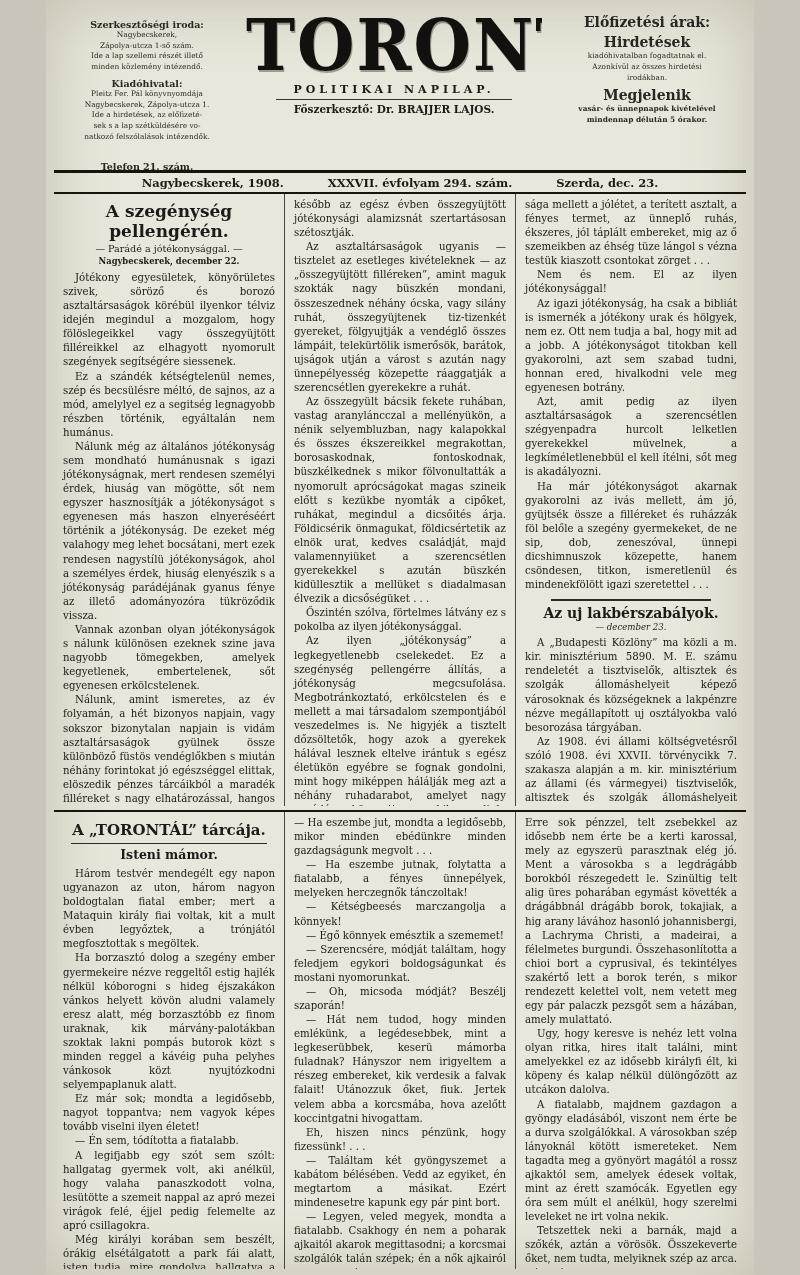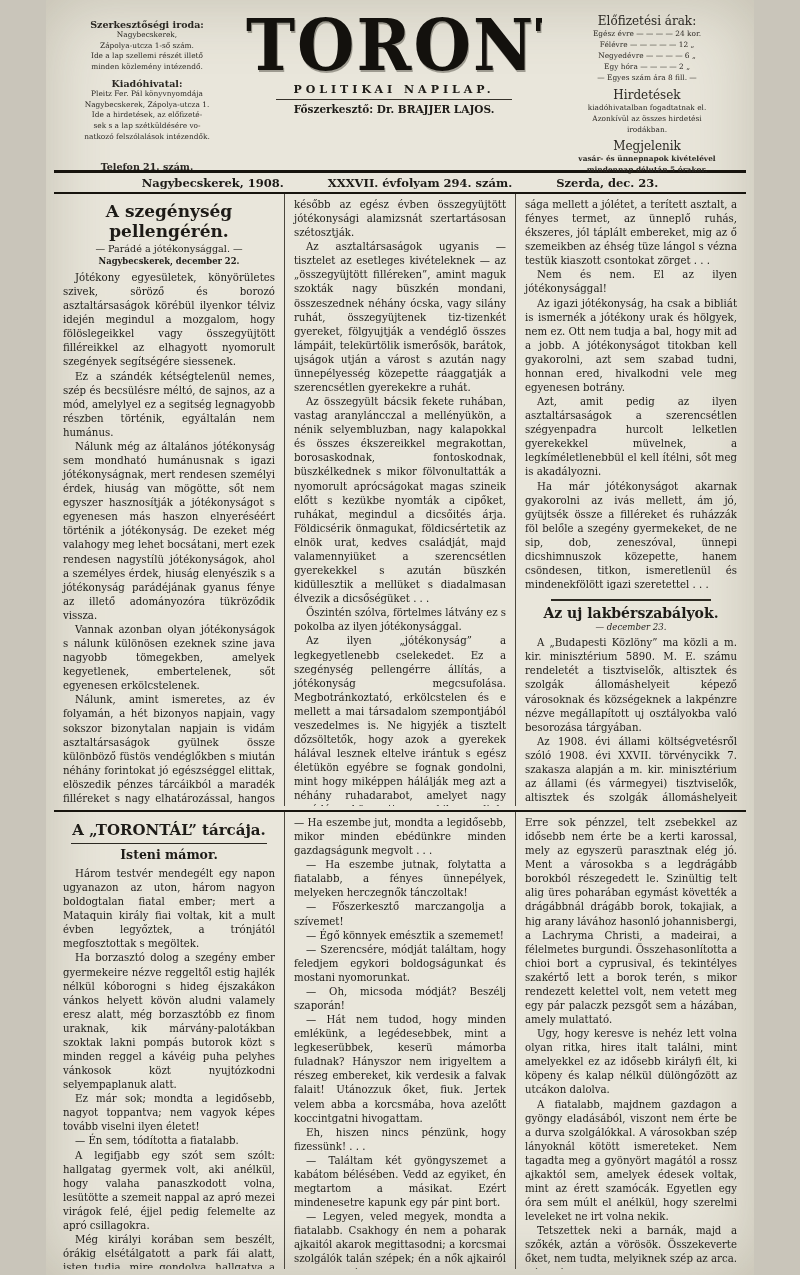--- a/index.html
+++ b/index.html
@@ -39,21 +39,21 @@
     text-shadow:1px 1px 0 rgba(20,16,10,.35);
     white-space:nowrap;
   }
   .paper-subtitle { font-weight:bold; font-size:11px; letter-spacing:4px; margin-top:6px; }
   .paper-editor {
     font-weight:bold; font-size:10.5px; margin-top:3px;
     display:inline-block; border-top:1px solid #35322b; padding:3px 18px 0;
   }
 
   .mast-right { text-align:center; padding-top:2px; color:#2a2722; }
-  .right-heading { font-weight:normal; font-size:12px; margin-top:4px; }
+  .right-heading { font-weight:bold; font-size:14px; margin-top:4px; }
   .price-line { margin:0; font-size:7.4px; line-height:1.5; }
   .bold { font-weight:bold; }
 
   
   .dateline-bar {
     display:flex; justify-content:center; align-items:center;
     border-top:3px solid #17140e; border-bottom:2px solid #17140e;
     font-weight:bold; font-size:11.5px;
     padding:3px 14px; height:24px;gap:44px;
   }
@@ -110,27 +110,20 @@
     </div>
 
     <div class="mast-center">
       <h1 class="paper-title">TORONTÁL</h1>
       <div class="paper-subtitle">POLITIKAI NAPILAP.</div>
       <div class="paper-editor">Főszerkesztő: Dr. BRAJJER LAJOS.</div>
     </div>
 
     <div class="mast-right">
       <div class="right-heading">Előfizetési árak:</div>
-      <div>
-          <p class="price-line">Egész évre — — — — 24 kor.</p>
-          <p class="price-line">Félévre — — — — — 12 „</p>
-          <p class="price-line">Negyedévre — — — — 6 „</p>
-          <p class="price-line">Egy hóra — — — — 2 „</p>
-          <p class="price-line">— Egyes szám ára 8 fill. —</p>
-        </div>
       <div class="right-heading">Hirdetések</div>
       <div>
           <p class="price-line">kiadóhivatalban fogadtatnak el.</p>
           <p class="price-line">Azonkívül az összes hirdetési</p>
           <p class="price-line">irodákban.</p>
         </div>
       <div class="right-heading">Megjelenik</div>
       <div>
           <p class="price-line bold">vasár- és ünnepnapok kivételével</p>
           <p class="price-line bold">mindennap délután 5 órakor.</p>
@@ -198,21 +191,21 @@
           <p class="para">— Én sem, tódította a fiatalabb.</p>
           <p class="para">A legifjabb egy szót sem szólt: hallgatag gyermek volt, aki anélkül, hogy valaha panaszkodott volna, lesütötte a szemeit nappal az apró mezei virágok felé, éjjel pedig felemelte az apró csillagokra.</p>
           <p class="para">Még királyi korában sem beszélt, órákig elsétálgatott a park fái alatt, isten tudja, mire gondolva, hallgatva a fülemilét. És néha egy kis kristályfuvolát huzott elő a zsebéből, melyen utánozta a madarak énekét.</p>
           <p class="para">De a rossz emberek, kik a királyi palotát kirabolták, magukkal vitték és összetörték a fuvolát is. A királyfi bánkódott szinte utána. Szőke, vézna termetü, kissé kékes fehérszínű, sápadt arccal, valamely régóta betegeskedő kis leányhoz hasonlított.</p>
         </div>
     </section>
     <section class="col">
       <div class="article-body cont">
           <p class="para">— Ha eszembe jut, mondta a legidősebb, mikor minden ebédünkre minden gazdagságunk megvolt . . .</p>
           <p class="para">— Ha eszembe jutnak, folytatta a fiatalabb, a fényes ünnepélyek, melyeken herczegnők tánczoltak!</p>
-          <p class="para">— Főszerkesztő marczangolja a szívemet!</p>
+          <p class="para">— Kétségbeesés marczangolja a könnyek!</p>
           <p class="para">— Égő könnyek emésztik a szememet!</p>
           <p class="para">— Szerencsére, módját találtam, hogy feledjem egykori boldogságunkat és mostani nyomorunkat.</p>
           <p class="para">— Oh, micsoda módját? Beszélj szaporán!</p>
           <p class="para">— Hát nem tudod, hogy minden emlékünk, a legédesebbek, mint a legkeserübbek, keserü mámorba fuladnak? Hányszor nem irigyeltem a részeg embereket, kik verdesik a falvak falait! Utánozzuk őket, fiuk. Jertek velem abba a korcsmába, hova azelőtt koccintgatni hivogattam.</p>
           <p class="para">Eh, hiszen nincs pénzünk, hogy fizessünk! . . .</p>
           <p class="para">— Találtam két gyöngyszemet a kabátom bélésében. Vedd az egyiket, én megtartom a másikat. Ezért mindenesetre kapunk egy pár pint bort.</p>
           <p class="para">— Legyen, veled megyek, mondta a fiatalabb. Csakhogy én nem a poharak ajkaitól akarok megittasodni; a korcsmai szolgálók talán szépek; én a nők ajkairól iszom feledést.</p>
           <p class="para">És megindultak anélkül, hogy törődtek volna a hallgatag gyermekkel, ki tovább folytatta utját a néptelen országuton. Mig a nap tartott, gyönyörködött az utszéli virágokban. Mire gondolt? Az eltört fuvolára. És amint beesteledett, felemelte a homlokát, hogy lássa nyiladozni a csillagokat.</p>
         </div>
     </section>

